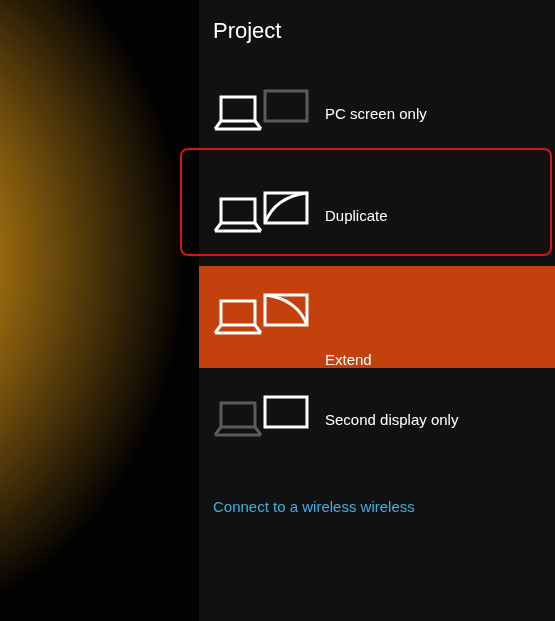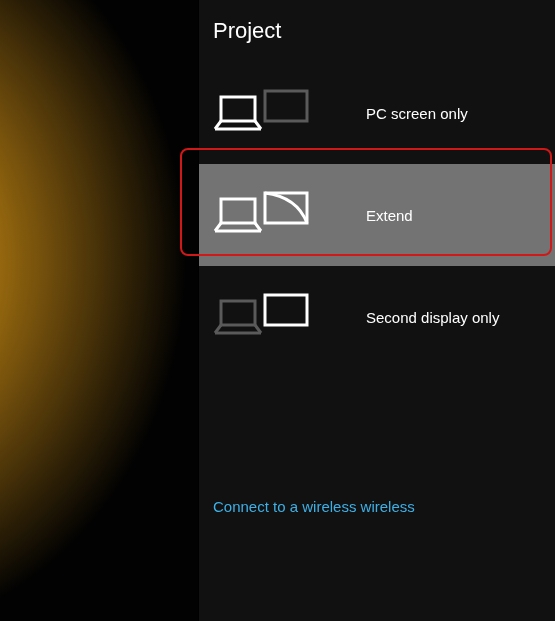--- a/index.html
+++ b/index.html
@@ -4,23 +4,23 @@
 <style>
   html,body{margin:0;padding:0;width:555px;height:621px;overflow:hidden;font-family:"Segoe UI",Arial,sans-serif;background:#000;}
   .desktop{position:absolute;inset:0;background:
     radial-gradient(ellipse 800px 900px at -150px 260px,#e2a72f 0%,#b27f1e 18%,#101010 42%),
     radial-gradient(ellipse 700px 800px at 500px 700px,#e2a72f 0%,#b27f1e 10%,#101010 35%);
     filter:brightness(.85) contrast(1.1);}
   
   .panel{position:absolute;top:0;right:0;bottom:0;width:356px;
     background:#111111;border-left:1px solid #000;}
   .panel-title{color:#ffffff;font-size:22px;font-weight:400;padding:18px 0 18px 14px;}
-  .option{position:relative;height:102px;display:flex;align-items:center;cursor:pointer;padding-left:41px;}
+  .option{position:relative;height:102px;display:flex;align-items:center;cursor:pointer;}
   .option .label{color:#ffffff;font-size:15px;margin-left:126px;}
-  .option.extend{background:#737373;}
+  .option.extend{background:#c2410c;align-items:flex-end;}
   .icon-wrap{position:absolute;left:16px;top:50%;transform:translateY(-50%);width:95px;height:44px;}
   svg{overflow:visible;}
   
   .redbox{position:absolute;pointer-events:none;border:2px solid #d11818;border-radius:8px;
     left:180px;top:148px;width:368px;height:104px;}
   .wireless{position:absolute;left:14px;bottom:106px;color:#3db0e6;font-size:15px;cursor:pointer;}
 </style>
 </head>
 <body>
 
@@ -41,20 +41,37 @@
         </g>
 
         <g stroke="#5a5a5a" stroke-width="3" fill="none">
           <rect x="50" y="0" width="42" height="30"></rect>
         </g>
       </svg>
     </span>
     <span class="label">PC screen only</span>
   </div>
 
+  <div class="option">
+    <span class="icon-wrap">
+      <svg width="95" height="44">
+        <g stroke="#ffffff" stroke-width="3" fill="none">
+          <rect x="6" y="6" width="34" height="24"></rect>
+          <line x1="0" y1="38" x2="46" y2="38"></line>
+          <line x1="6" y1="30" x2="0" y2="38"></line>
+          <line x1="40" y1="30" x2="46" y2="38"></line>
+        </g>
+        <g stroke="#ffffff" stroke-width="3" fill="none">
+          <rect x="50" y="0" width="42" height="30"></rect>
+          <path d="M50 30 Q60 4 92 0"></path>
+        </g>
+      </svg>
+    </span>
+    <span class="label">Duplicate</span>
+  </div>
 
   <div class="option extend">
     <span class="icon-wrap">
       <svg width="95" height="44">
         <g stroke="#ffffff" stroke-width="3" fill="none">
           <rect x="6" y="6" width="34" height="24"></rect>
           <line x1="0" y1="38" x2="46" y2="38"></line>
           <line x1="6" y1="30" x2="0" y2="38"></line>
           <line x1="40" y1="30" x2="46" y2="38"></line>
         </g>

